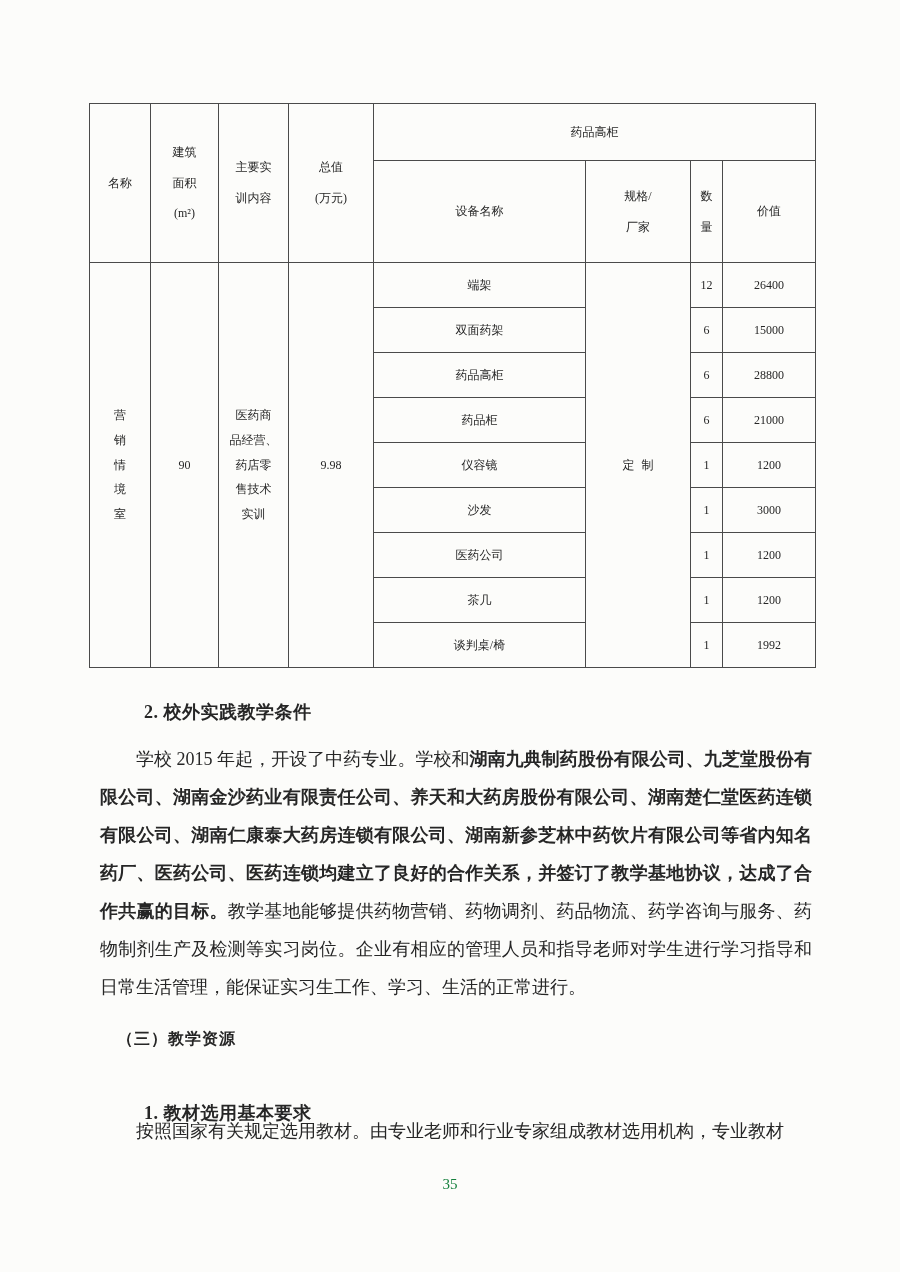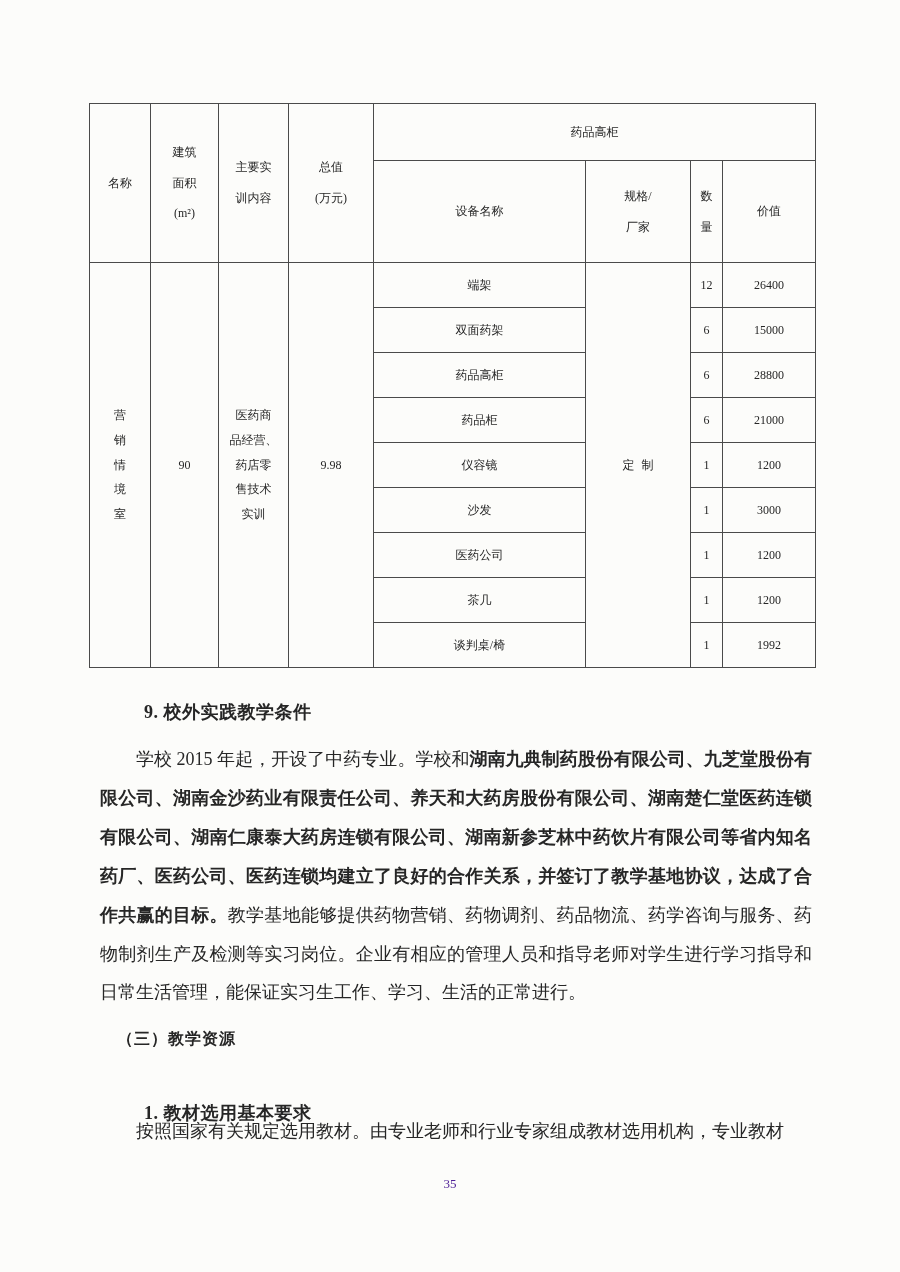--- a/index.html
+++ b/index.html
@@ -63,30 +63,30 @@
     position: absolute;
     left: 100px;
     width: 712px;
     font-size: 18px;
     line-height: 38px;
     text-align: justify;
     text-indent: 36px;
   }
   .para-practice { top: 740px; }
   .para-textbook { top: 1112px; }
-  .body-para .bold { font-weight: bold; font-family: Liberation Mono, monospace; }
+  .body-para .bold { font-weight: bold; }
 
   .page-number {
     position: absolute;
     left: 0;
     right: 0;
     top: 1176px;
     text-align: center;
-    font-size: 13px;
-    color: #4c1d95;
+    font-size: 15px;
+    color: #15803d;
   }
 </style>
 </head>
 <body>
 
 <div class="page">
 
   <table class="doc-table">
     <colgroup>
       <col style="width:61px">
@@ -172,21 +172,21 @@
           <td>1200</td>
         </tr>
         <tr class="equip-row">
           <td>谈判桌/椅</td>
           <td>1</td>
           <td>1992</td>
         </tr>
       </tbody>
   </table>
 
-  <div class="sec-heading heading-practice">9. 校外实践教学条件</div>
+  <div class="sec-heading heading-practice">2. 校外实践教学条件</div>
 
   <p class="body-para para-practice"><span>学校 2015 年起，开设了中药专业。学校和</span><span class="bold">湖南九典制药股份有限公司、九芝堂股份有限公司、湖南金沙药业有限责任公司、养天和大药房股份有限公司、湖南楚仁堂医药连锁有限公司、湖南仁康泰大药房连锁有限公司、湖南新参芝林中药饮片有限公司等省内知名药厂、医药公司、医药连锁均建立了良好的合作关系，并签订了教学基地协议，达成了合作共赢的目标。</span><span>教学基地能够提供药物营销、药物调剂、药品物流、药学咨询与服务、药物制剂生产及检测等实习岗位。企业有相应的管理人员和指导老师对学生进行学习指导和日常生活管理，能保证实习生工作、学习、生活的正常进行。</span></p>
 
   <div class="heading-resources">（三）教学资源</div>
 
   <div class="sec-heading heading-textbook">1. 教材选用基本要求</div>
 
   <p class="body-para para-textbook">按照国家有关规定选用教材。由专业老师和行业专家组成教材选用机构，专业教材</p>
 
   <div class="page-number">35</div>

